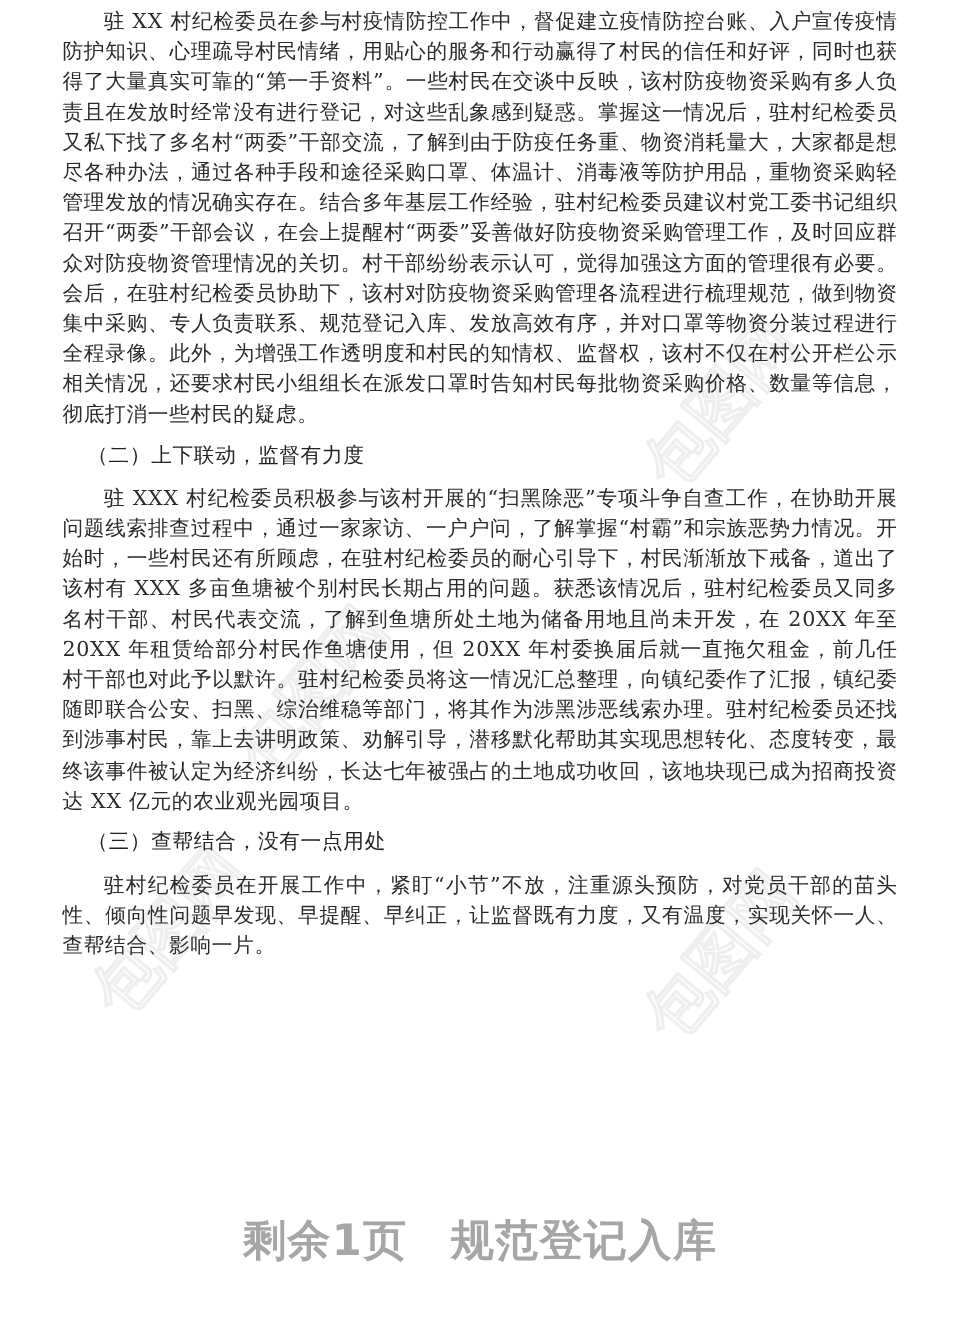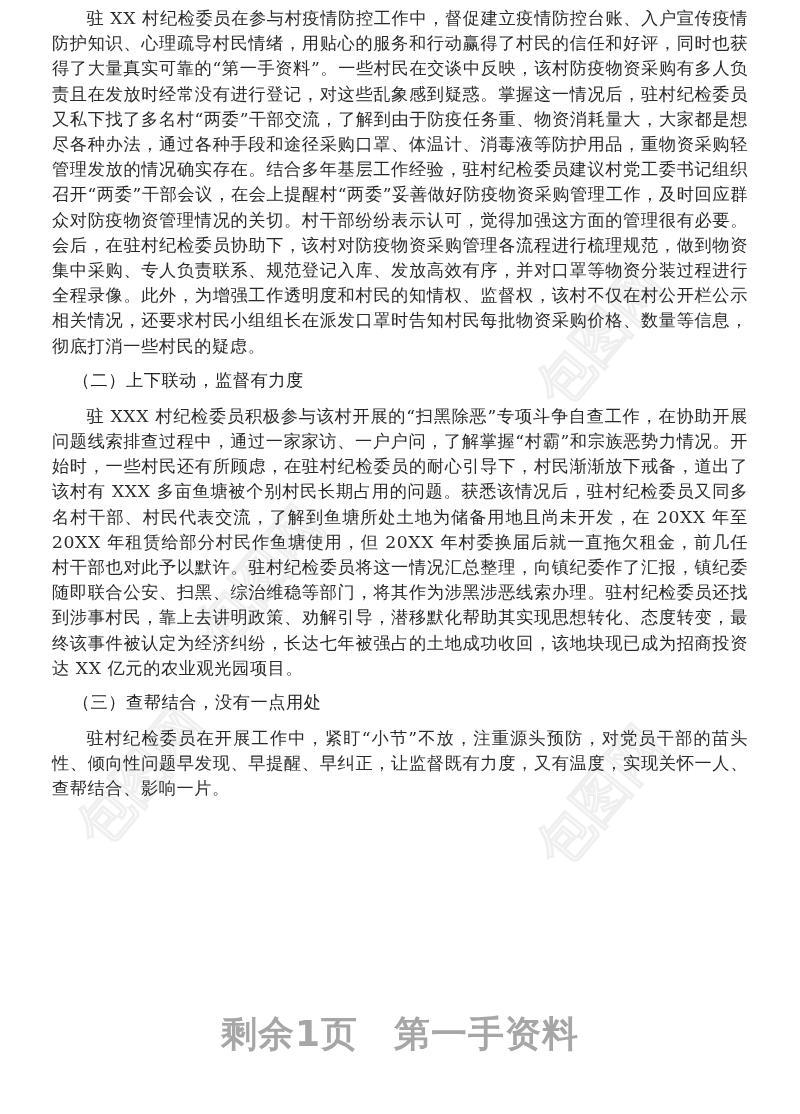--- a/index.html
+++ b/index.html
@@ -80,14 +80,14 @@
   <p class="para">驻 XX 村纪检委员在参与村疫情防控工作中，督促建立疫情防控台账、入户宣传疫情防护知识、心理疏导村民情绪，用贴心的服务和行动赢得了村民的信任和好评，同时也获得了大量真实可靠的“第一手资料”。一些村民在交谈中反映，该村防疫物资采购有多人负责且在发放时经常没有进行登记，对这些乱象感到疑惑。掌握这一情况后，驻村纪检委员又私下找了多名村“两委”干部交流，了解到由于防疫任务重、物资消耗量大，大家都是想尽各种办法，通过各种手段和途径采购口罩、体温计、消毒液等防护用品，重物资采购轻管理发放的情况确实存在。结合多年基层工作经验，驻村纪检委员建议村党工委书记组织召开“两委”干部会议，在会上提醒村“两委”妥善做好防疫物资采购管理工作，及时回应群众对防疫物资管理情况的关切。村干部纷纷表示认可，觉得加强这方面的管理很有必要。会后，在驻村纪检委员协助下，该村对防疫物资采购管理各流程进行梳理规范，做到物资集中采购、专人负责联系、规范登记入库、发放高效有序，并对口罩等物资分装过程进行全程录像。此外，为增强工作透明度和村民的知情权、监督权，该村不仅在村公开栏公示相关情况，还要求村民小组组长在派发口罩时告知村民每批物资采购价格、数量等信息，彻底打消一些村民的疑虑。</p>
 
   <div class="heading">（二）上下联动，监督有力度</div>
   <p class="para">驻 XXX 村纪检委员积极参与该村开展的“扫黑除恶”专项斗争自查工作，在协助开展问题线索排查过程中，通过一家家访、一户户问，了解掌握“村霸”和宗族恶势力情况。开始时，一些村民还有所顾虑，在驻村纪检委员的耐心引导下，村民渐渐放下戒备，道出了该村有 XXX 多亩鱼塘被个别村民长期占用的问题。获悉该情况后，驻村纪检委员又同多名村干部、村民代表交流，了解到鱼塘所处土地为储备用地且尚未开发，在 20XX 年至 20XX 年租赁给部分村民作鱼塘使用，但 20XX 年村委换届后就一直拖欠租金，前几任村干部也对此予以默许。驻村纪检委员将这一情况汇总整理，向镇纪委作了汇报，镇纪委随即联合公安、扫黑、综治维稳等部门，将其作为涉黑涉恶线索办理。驻村纪检委员还找到涉事村民，靠上去讲明政策、劝解引导，潜移默化帮助其实现思想转化、态度转变，最终该事件被认定为经济纠纷，长达七年被强占的土地成功收回，该地块现已成为招商投资达 XX 亿元的农业观光园项目。</p>
 
   <div class="heading">（三）查帮结合，没有一点用处</div>
   <p class="para">驻村纪检委员在开展工作中，紧盯“小节”不放，注重源头预防，对党员干部的苗头性、倾向性问题早发现、早提醒、早纠正，让监督既有力度，又有温度，实现关怀一人、查帮结合、影响一片。</p>
 </div>
 
 <div class="footer-banner">
-  <span>剩余1页</span><span class="gap"></span><span>第一手资料</span>
+  <span>剩余1页</span><span class="gap"></span><span>规范登记入库</span>
 </div>
 
 </body></html>

